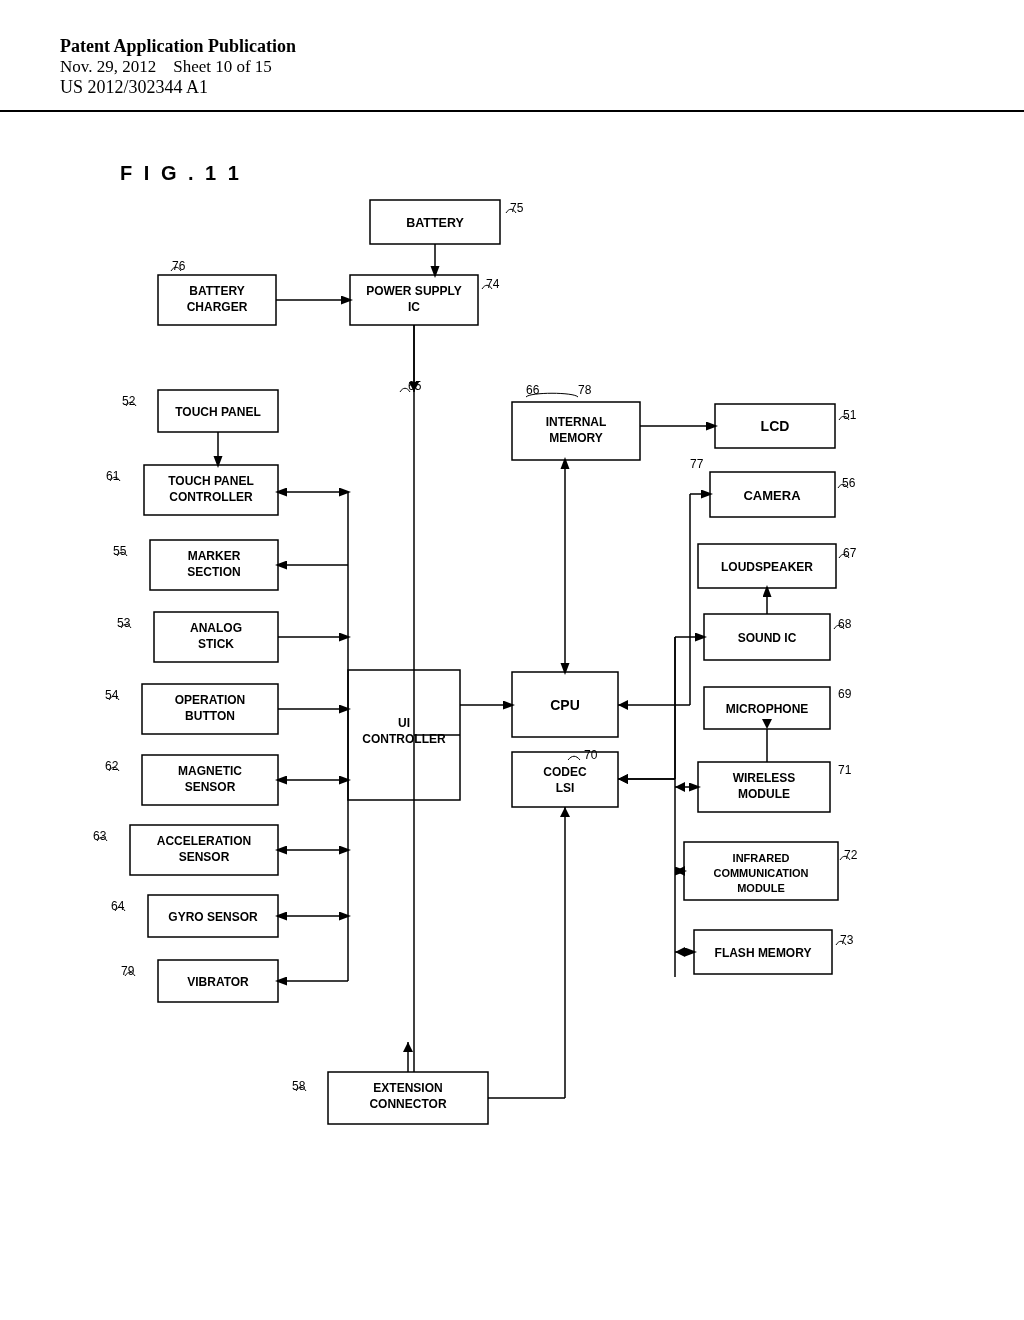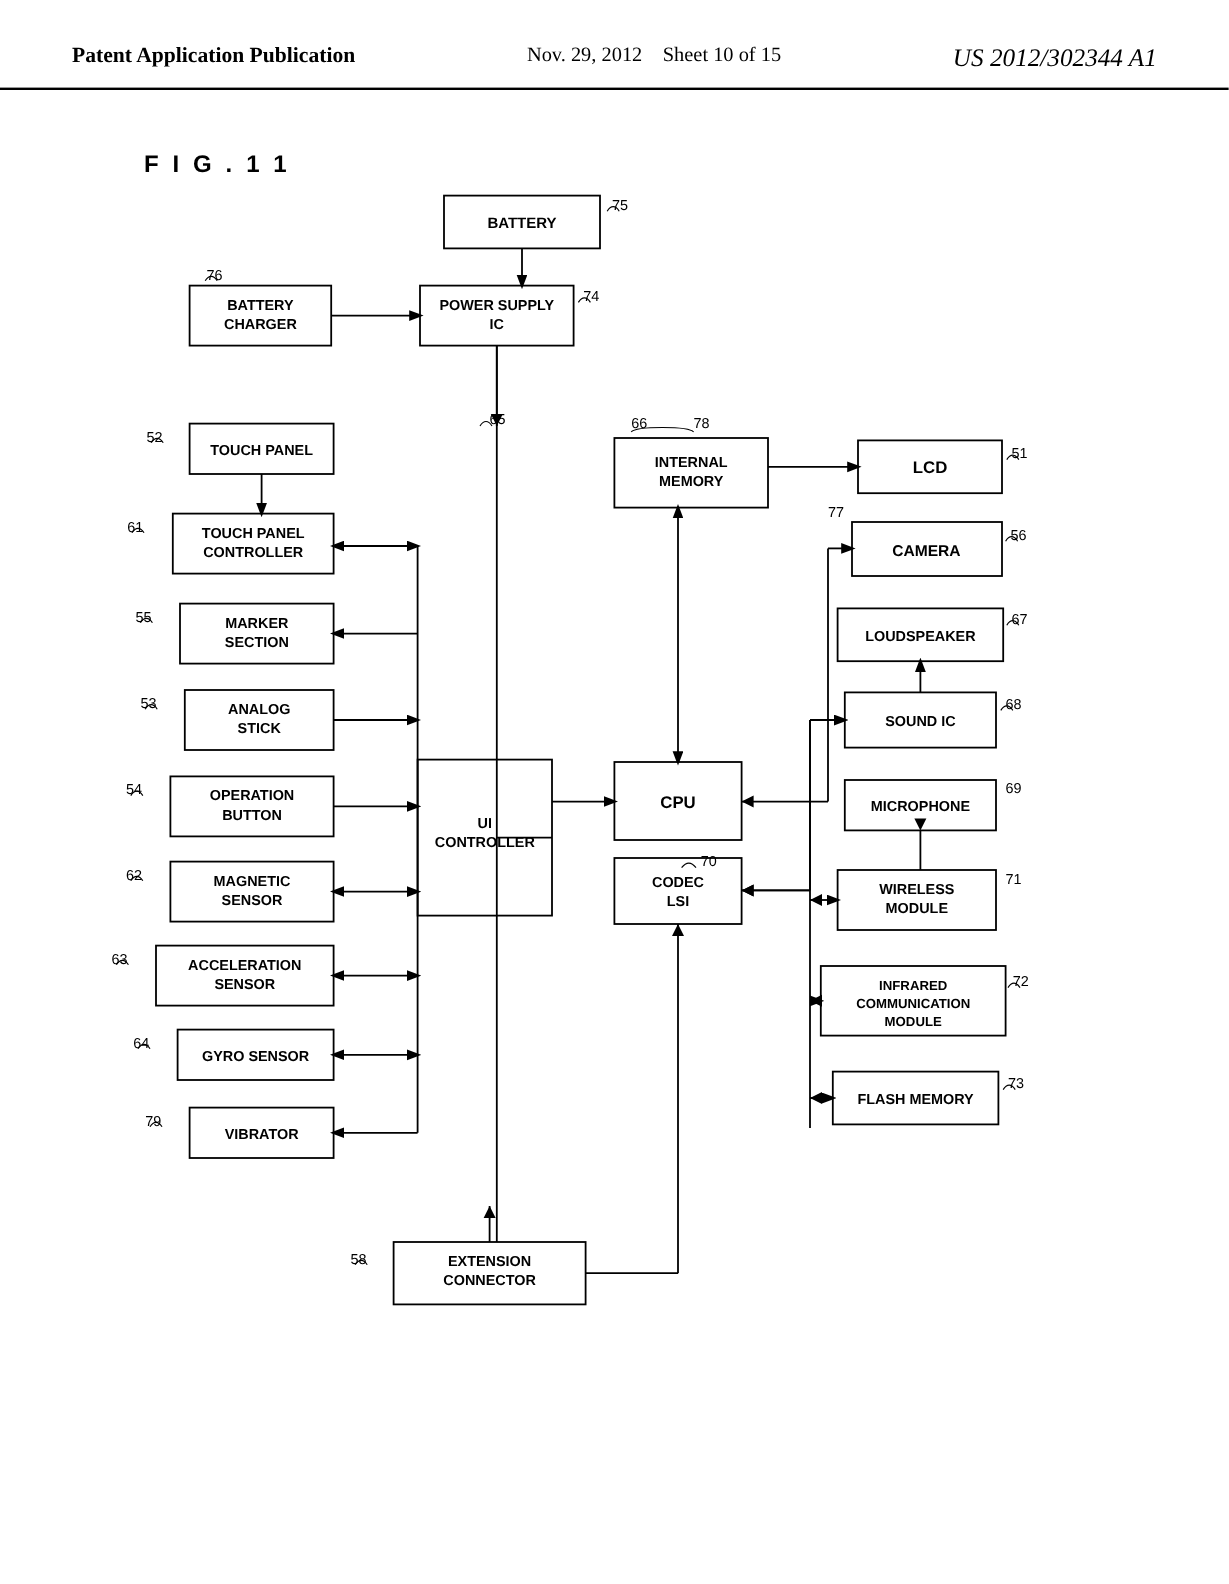--- a/index.html
+++ b/index.html
@@ -11,32 +11,32 @@
       position: relative;
       overflow-x: hidden;
     }
     .page-header {
       display: flex;
       justify-content: space-between;
       align-items: flex-start;
       padding: 36px 60px 0 60px;
       border-bottom: 2px solid #000;
       padding-bottom: 12px;
+      flex-direction: column;
     }
     .header-left {
       font-weight: bold;
       font-size: 18px;
     }
     .header-center {
       font-size: 17px;
       text-align: right;
     }
     .header-right {
-      font-size: 21px;
-      font-style: italic;
+      font-size: 18px;
     }
   </style>
 </head>
 <body>
 
 <div class="page-header">
   <div class="header-left">Patent Application Publication</div>
   <div class="header-center">
     <span>Nov. 29, 2012</span>&nbsp;&nbsp;&nbsp;
     <span>Sheet 10 of 15</span>

